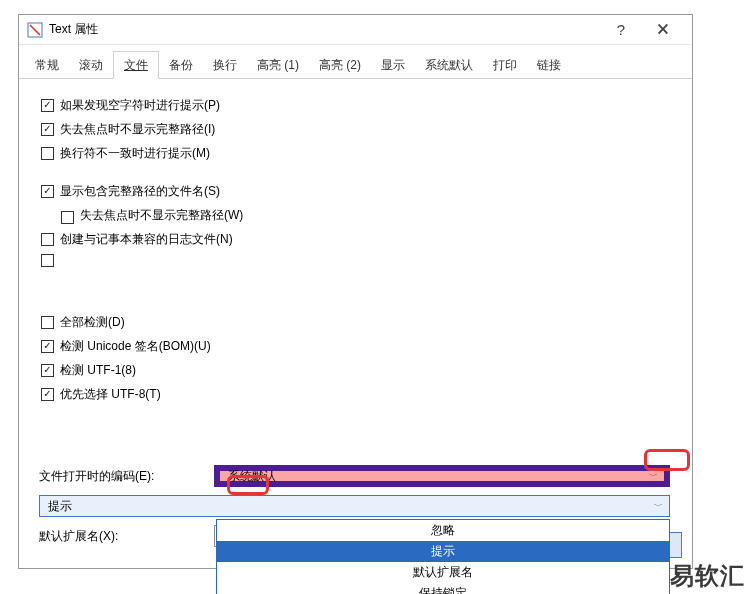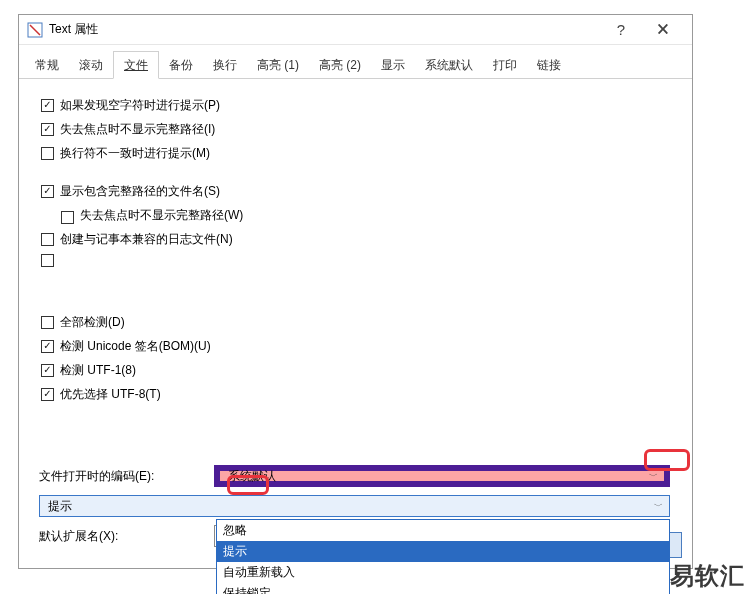--- a/index.html
+++ b/index.html
@@ -23,21 +23,21 @@
   .box.checked::after { content: "✓"; }
   .gap { height: 14px; }
   .form-area { position: absolute; left: 20px; right: 22px; top: 384px; }
   .row { display: flex; align-items: center; height: 26px; margin-bottom: 4px; }
   .row label { width: 175px; font-size: 12px; }
   .combo { flex: 1; height: 22px; border: 6px solid #4c1d95; background: #fca5a5; display: flex; align-items: center; justify-content: space-between; padding: 0 6px 0 8px; font-size: 12px; position: relative; }
   .combo.active { border: 1px solid #3a77c8; background: #e7f0fb; }
   .combo .arrow { font-size: 9px; color: #333; }
   .textbox { width: 120px; height: 22px; border: 1px solid #888; padding: 0 6px; font-size: 12px; display: flex; align-items: center; background: #fff; }
   .dropdown { position: absolute; left: 197px; right: 22px; top: 440px; border: 1px solid #2a6ac1; background: #fff; font-size: 12px; z-index: 5; }
-  .dd-item { padding: 2px 6px; cursor: default; }
+  .dd-item { padding: 2px 6px; cursor: default; text-align: center; }
   .dd-item.sel { background: #2a6ac1; color: #fff; }
   .btnbar { position: absolute; right: 10px; bottom: 10px; display: flex; gap: 8px; }
   .btn { min-width: 80px; height: 26px; border: 1px solid #888; background: #e9e9e9; font-size: 12px; display: flex; align-items: center; justify-content: center; cursor: default; }
   .btn.default { background: #dce8f7; border: 1px solid #4a7dc0; }
   .annot { position: absolute; border: 3px solid #e8333b; border-radius: 6px; pointer-events: none; z-index: 10; }
   .logo { position: absolute; right: 8px; bottom: 8px; display: flex; align-items: center; gap: 6px; }
   .logo-txt { font-size: 24px; font-weight: 700; color: #3a3a3a; letter-spacing: 1px; }
 </style>
 </head>
 <body>
@@ -141,21 +141,21 @@
           <label>默认扩展名(X):</label>
           <div class="textbox">
             <span>txt</span>
           </div>
         </div>
       </div>
 
       <div class="dropdown" id="dropdown">
           <div class="dd-item">忽略</div>
           <div class="dd-item sel">提示</div>
-          <div class="dd-item">自动重新载入</div>
+          <div class="dd-item">默认扩展名</div>
           <div class="dd-item">保持锁定</div>
         </div>
     </div>
 
     <div class="btnbar">
       <div class="btn default">
           <span>确定</span>
         </div>
     </div>
 

